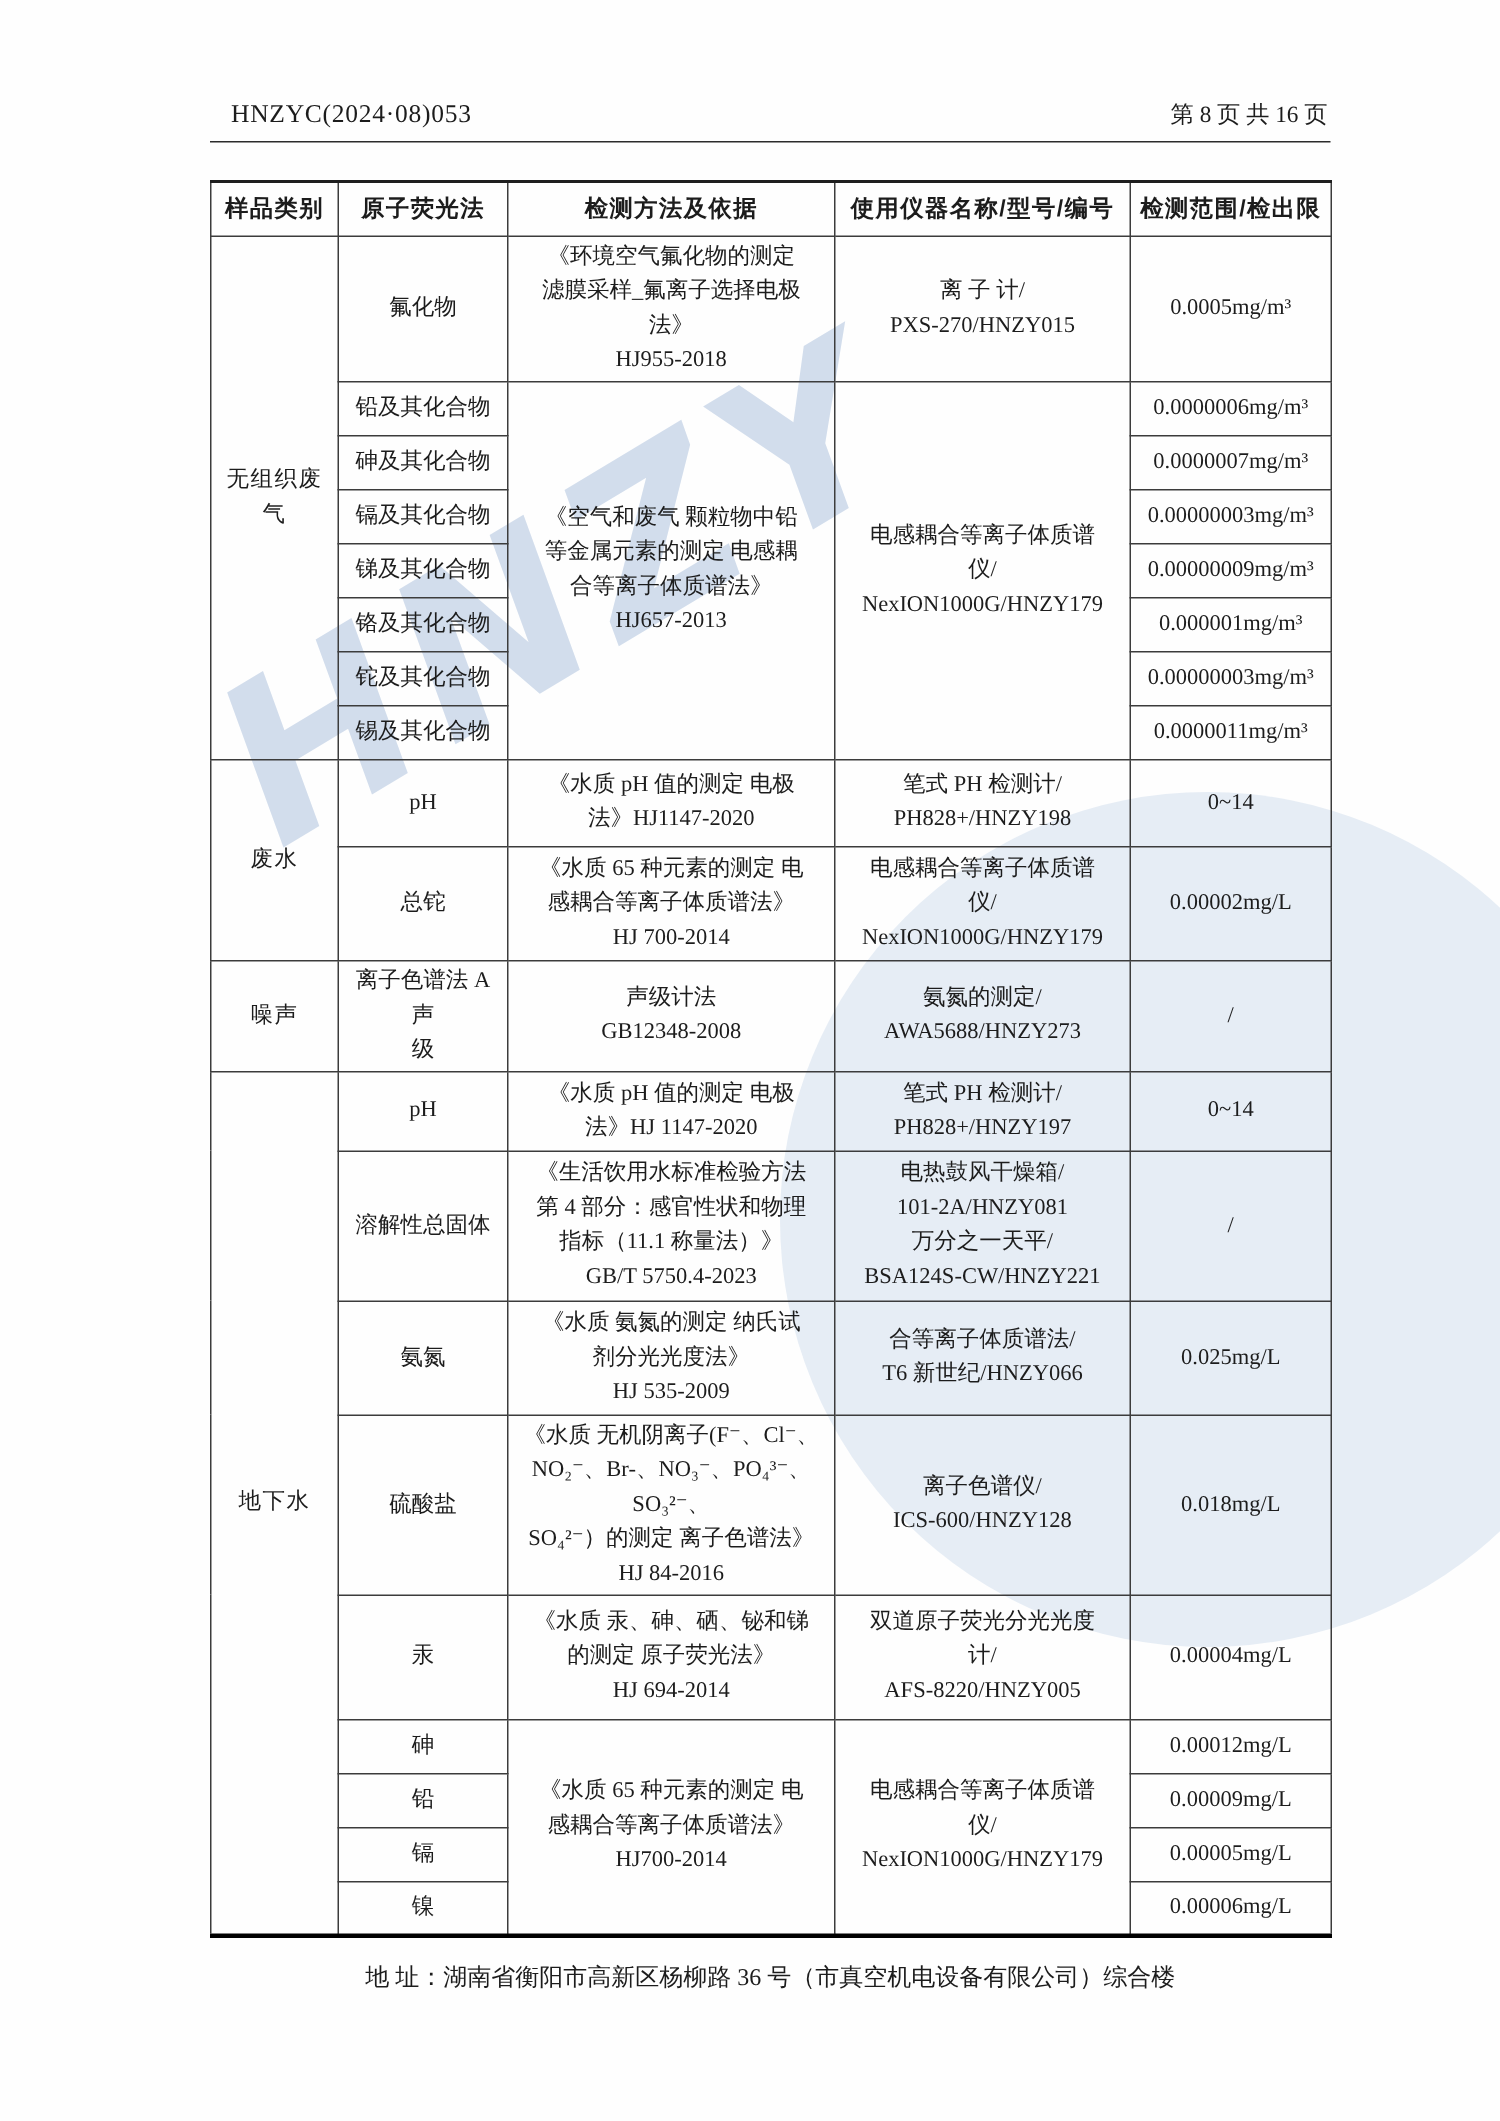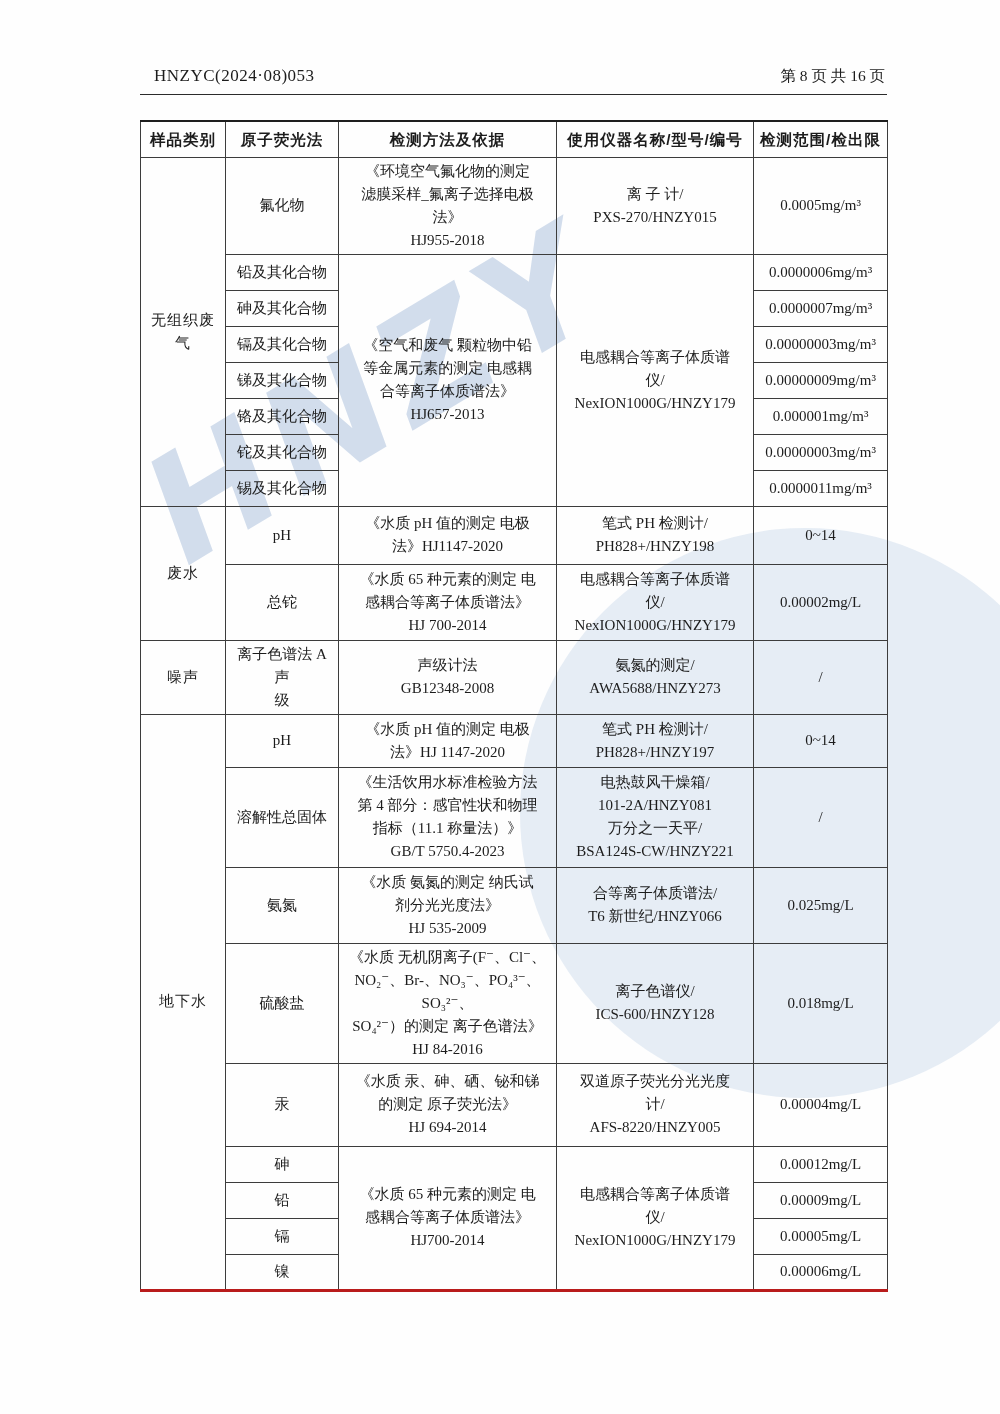--- a/index.html
+++ b/index.html
@@ -24,21 +24,21 @@
   
   .content { position:relative; z-index:1; margin-left:140px; width:747px; padding-top:66px; }
   .pg-header { display:flex; justify-content:space-between; align-items:flex-start;
     font-size:17px; padding:0 2px 0 14px; }
   .pg-header .doc-no { letter-spacing:0.5px; }
   .pg-header .pg-no  { font-size:15.5px; }
   .header-rule { border:none; border-top:1.6px solid #2b2b2b; margin-top:7px; }
 
   table.lab {
     margin-top:25px; width:747px; border-collapse:collapse; table-layout:fixed;
-    border-top:2.2px solid #1e1e1e; border-bottom:3px solid #b91c1c;
+    border-top:2.2px solid #1e1e1e; border-bottom:3px solid #000000;
   }
   table.lab td {
     border:1px solid #3c3c3c; text-align:center; vertical-align:middle;
     font-size:15px; line-height:23px; padding:2px 4px;
     white-space:pre-line; word-break:break-word;
   }
   tr.hdr td { height:36px; font-weight:bold; font-size:15.5px; letter-spacing:1px;
     font-family:"Liberation Sans","DejaVu Sans",sans-serif; white-space:nowrap; }
   td.cat { letter-spacing:1px;margin-top:32px; }
   .rA td{height:92px} .rS td{height:36px}
@@ -227,16 +227,17 @@
           <td>0.00005mg/L</td>
         </tr>
         <tr class="rS">
           <td>镍</td>
           <td>0.00006mg/L</td>
         </tr>
       </tbody>
     </table>
 
     <div class="pg-footer">
+      <div>地 址：湖南省衡阳市高新区杨柳路 36 号（市真空机电设备有限公司）综合楼</div>
     </div>
 
   </div>
 </div>
 
 </body></html>

